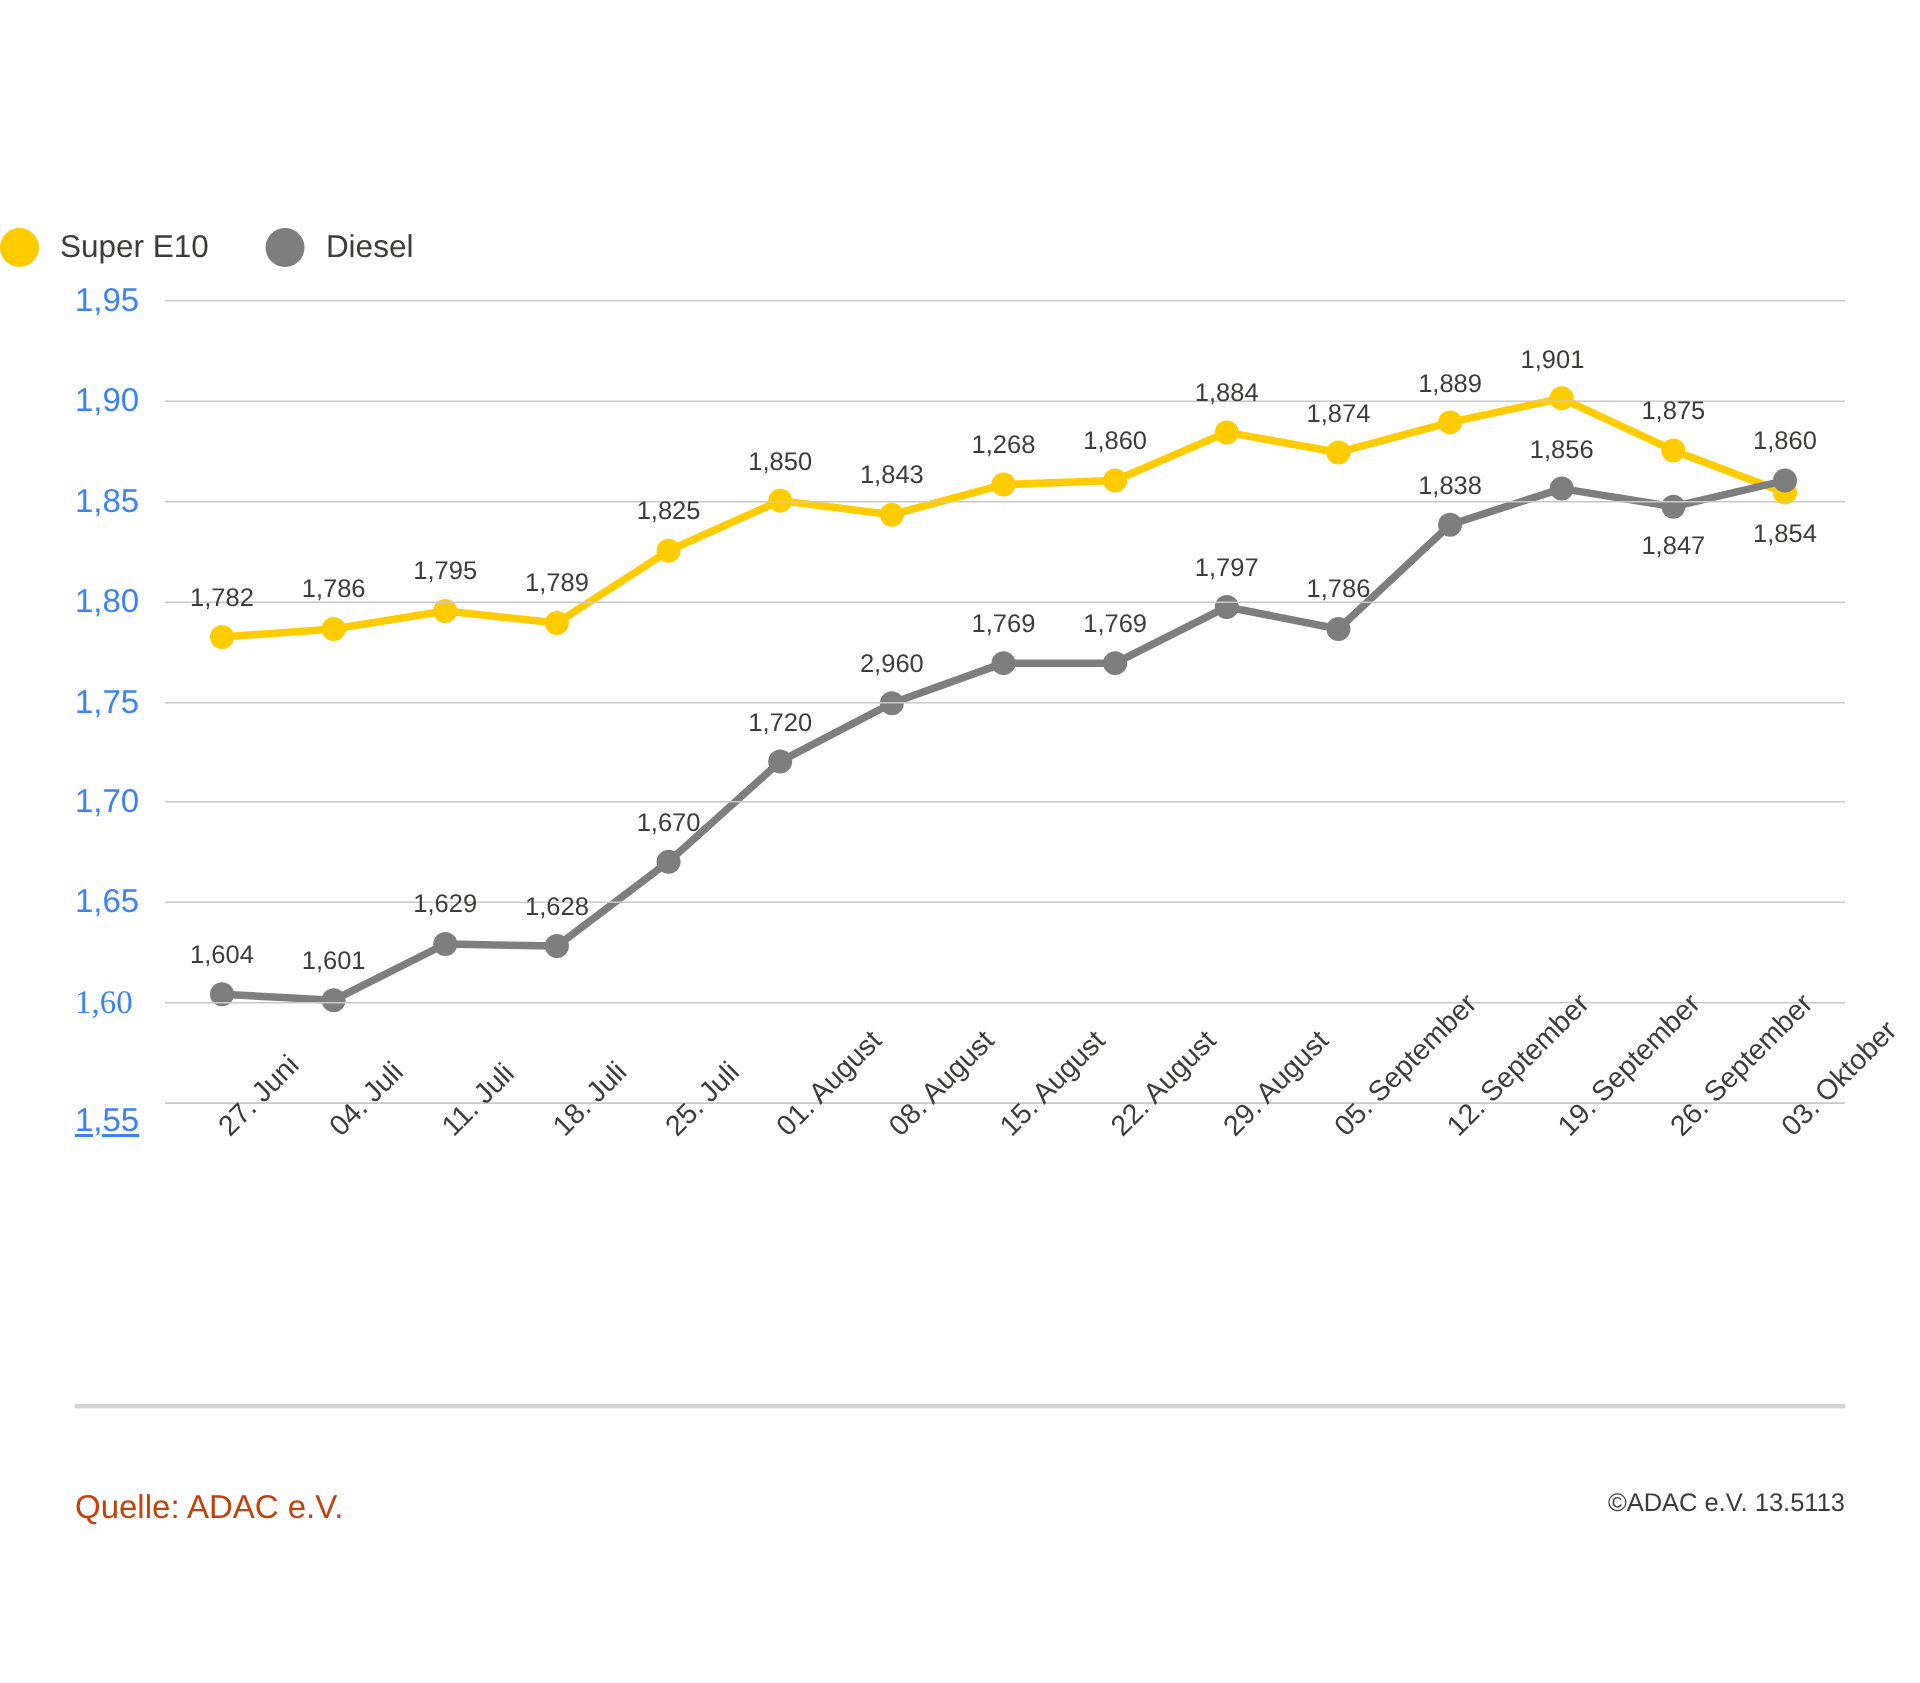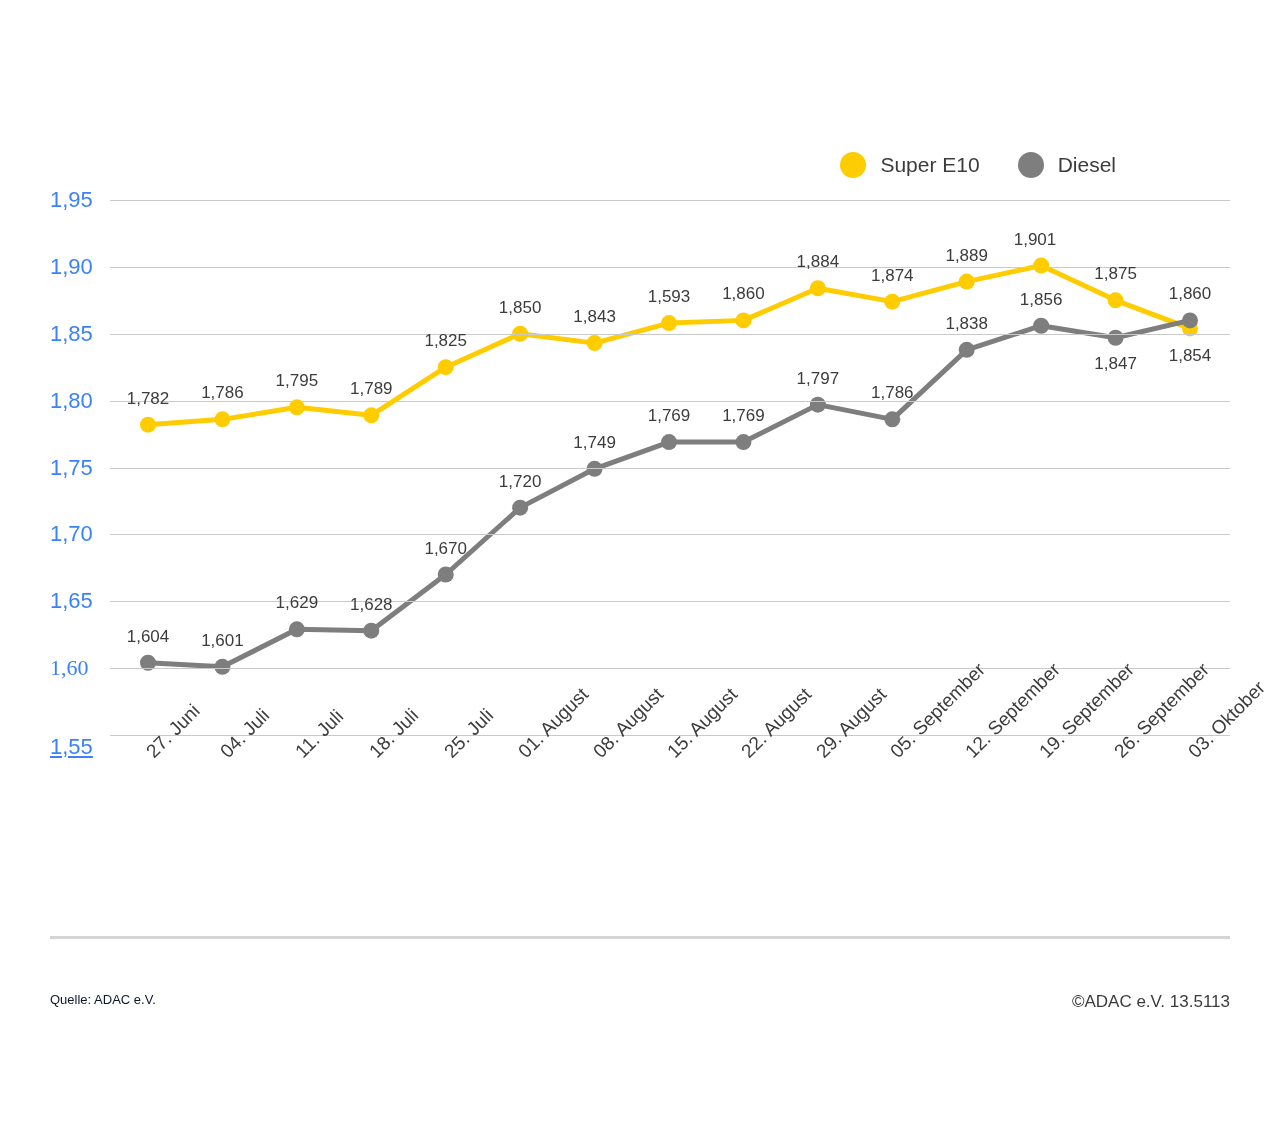--- a/index.html
+++ b/index.html
@@ -28,21 +28,21 @@
     color: #2b2b2b;
     letter-spacing: 0.1px;
   }
   
   .legend {
     position: absolute;
     left: 0;
     top: 152px;
     width: 1116px;
     display: flex;
-    justify-content: flex-end;
+    justify-content: flex-start;
     align-items: center;
     gap: 38px;
   }
   .legend-item {
     display: flex;
     align-items: center;
     gap: 14px;
   }
   .legend-dot {
     width: 26px;
@@ -129,22 +129,22 @@
     left: 50px;
     top: 936px;
     width: 1180px;
     height: 3px;
     background: #d5d5d5;
   }
   .source {
     position: absolute;
     left: 50px;
     top: 992px;
-    font-size: 13px;
-    color: #0f172a;
+    font-size: 22px;
+    color: #c2410c;
   }
   .copyright {
     position: absolute;
     right: 50px;
     top: 992px;
     font-size: 17px;
     color: #3c3c3b;
     text-align: right;
   }
 </style>
@@ -221,35 +221,35 @@
       <div class="gridline" style="top: 133.75px;"></div>
       <div class="gridline" style="top: 66.875px;"></div>
       <div class="gridline" style="top: -3.41061e-13px;"></div>
       <div class="pt-label" style="left: 38px; top: 198.7px;">1,782</div>
       <div class="pt-label" style="left: 112.429px; top: 193.35px;">1,786</div>
       <div class="pt-label" style="left: 186.857px; top: 181.312px;">1,795</div>
       <div class="pt-label" style="left: 261.286px; top: 189.338px;">1,789</div>
       <div class="pt-label" style="left: 335.714px; top: 141.188px;">1,825</div>
       <div class="pt-label" style="left: 410.143px; top: 107.75px;">1,850</div>
       <div class="pt-label" style="left: 484.571px; top: 117.112px;">1,843</div>
-      <div class="pt-label" style="left: 559px; top: 97.05px;">1,593</div>
+      <div class="pt-label" style="left: 559px; top: 97.05px;">1,268</div>
       <div class="pt-label" style="left: 633.429px; top: 94.375px;">1,860</div>
       <div class="pt-label" style="left: 707.857px; top: 62.275px;">1,884</div>
       <div class="pt-label" style="left: 782.286px; top: 75.65px;">1,874</div>
       <div class="pt-label" style="left: 856.714px; top: 55.5875px;">1,889</div>
       <div class="pt-label" style="left: 925px; top: 39.5375px;">1,901</div>
       <div class="pt-label" style="left: 1005.57px; top: 74.3125px;">1,875</div>
       <div class="pt-label" style="left: 1080px; top: 156.4px;">1,854</div>
       <div class="pt-label" style="left: 38px; top: 436.775px;">1,604</div>
       <div class="pt-label" style="left: 112.429px; top: 440.788px;">1,601</div>
       <div class="pt-label" style="left: 186.857px; top: 403.337px;">1,629</div>
       <div class="pt-label" style="left: 261.286px; top: 404.675px;">1,628</div>
       <div class="pt-label" style="left: 335.714px; top: 348.5px;">1,670</div>
       <div class="pt-label" style="left: 410.143px; top: 281.625px;">1,720</div>
-      <div class="pt-label" style="left: 484.571px; top: 242.837px;">1,749</div>
+      <div class="pt-label" style="left: 484.571px; top: 242.837px;">2,960</div>
       <div class="pt-label" style="left: 559px; top: 216.088px;">1,769</div>
       <div class="pt-label" style="left: 633.429px; top: 216.088px;">1,769</div>
       <div class="pt-label" style="left: 707.857px; top: 178.637px;">1,797</div>
       <div class="pt-label" style="left: 782.286px; top: 193.35px;">1,786</div>
       <div class="pt-label" style="left: 856.714px; top: 123.8px;">1,838</div>
       <div class="pt-label" style="left: 931.143px; top: 99.725px;">1,856</div>
       <div class="pt-label" style="left: 1005.57px; top: 163.762px;">1,847</div>
       <div class="pt-label" style="left: 1080px; top: 94.375px;">1,860</div>
     </div>
 

